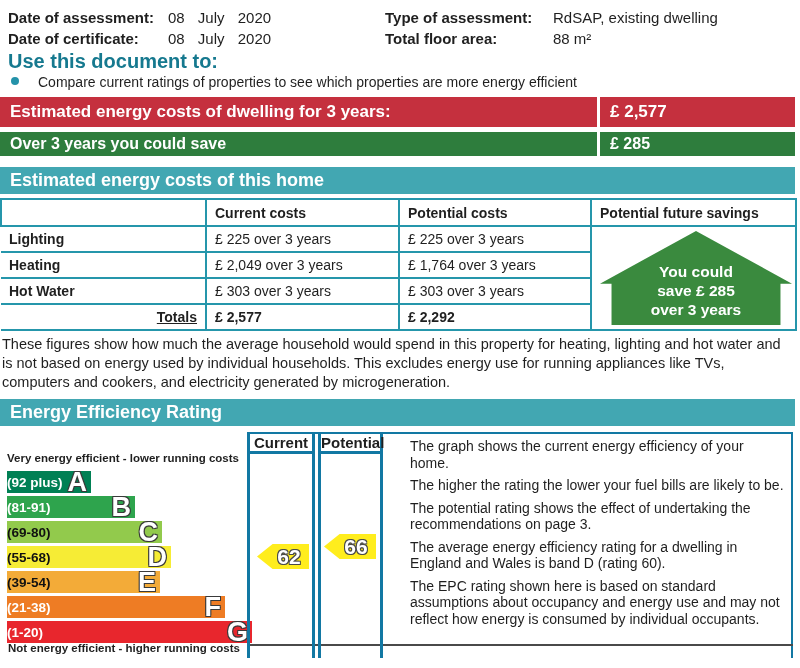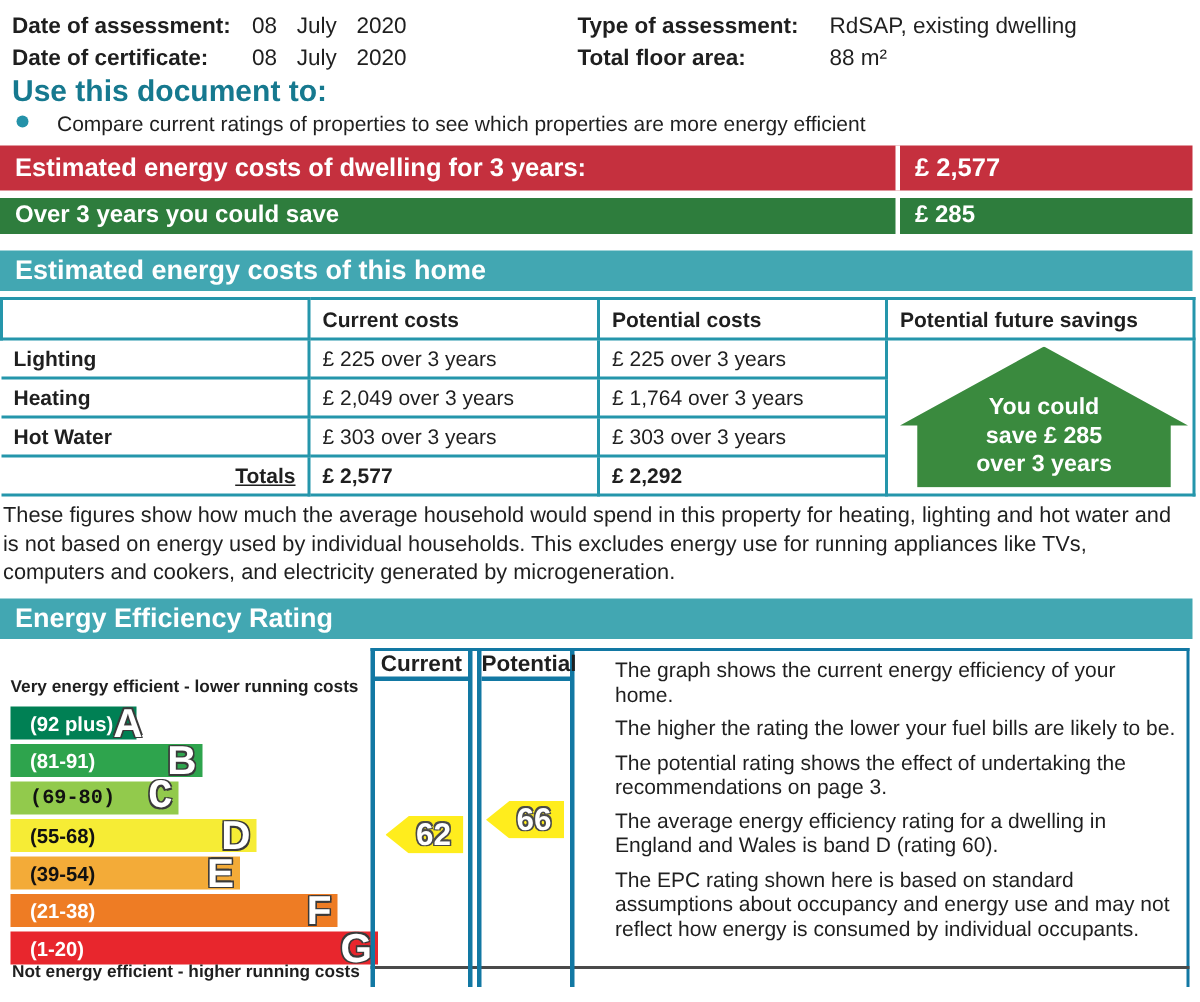--- a/index.html
+++ b/index.html
@@ -60,24 +60,24 @@
   .eer-box { position:relative; width:795px; height:226px; margin-top:6px; }
   .eer-top-rule { position:absolute; left:247px; right:2px; top:0; height:2px; background:#1278a3; }
   .eer-right-rule { position:absolute; right:2px; top:0; bottom:0; width:2px; background:#1278a3; }
   .eer-bottom-rule { position:absolute; left:247px; right:2px; top:212px; height:2px; background:#4a4a4a; }
   .bands-area { position:absolute; left:7px; top:20px; width:245px; }
   .scale-label { font-size:11.5px; font-weight:bold; line-height:13px; }
   .top-scale-label { margin-bottom:6px; }
   .bottom-scale-label { position:absolute; left:8px; top:210px; }
   .band-bar { height:22px; margin-bottom:3px; display:flex; align-items:center;
               justify-content:space-between; }
-  .band-bar.b0{width:84px;} .band-bar.b1{width:128px;} .band-bar.b2{width:112px;font-family:Liberation Mono, monospace;}
+  .band-bar.b0{width:84px;} .band-bar.b1{width:128px;} .band-bar.b2{width:155px;}
   .band-bar.b3{width:164px;} .band-bar.b4{width:153px;} .band-bar.b5{width:218px;}
   .band-bar.b6{width:245px;}
-  .band-range { font-size:13.5px; font-weight:bold; padding-left:13px; white-space:nowrap; }
+  .band-range { font-size:13.5px; font-weight:bold; white-space:nowrap; }
   .band-letter { font-size:27px; font-weight:bold; color:#fff; line-height:22px; padding-right:4px;
                  text-shadow:-1px -1px 0 #3a3a3a,1px -1px 0 #3a3a3a,-1px 1px 0 #3a3a3a,1px 1px 0 #3a3a3a; }
   .rating-col { position:absolute; top:0; bottom:0;
                 border-left:3px solid #1278a3; border-right:3px solid #1278a3; }
   .col-current { left:247px; width:68px; }
   .col-potential { left:318px; width:65px; }
   .col-header { height:22px; border-bottom:3px solid #1278a3; font-weight:bold;
                 font-size:15px; line-height:21px; text-align:center; }
   .rating-arrow { position:absolute; width:52px; height:25px;
                   clip-path:polygon(30% 0,100% 0,100% 100%,30% 100%,0 50%);

